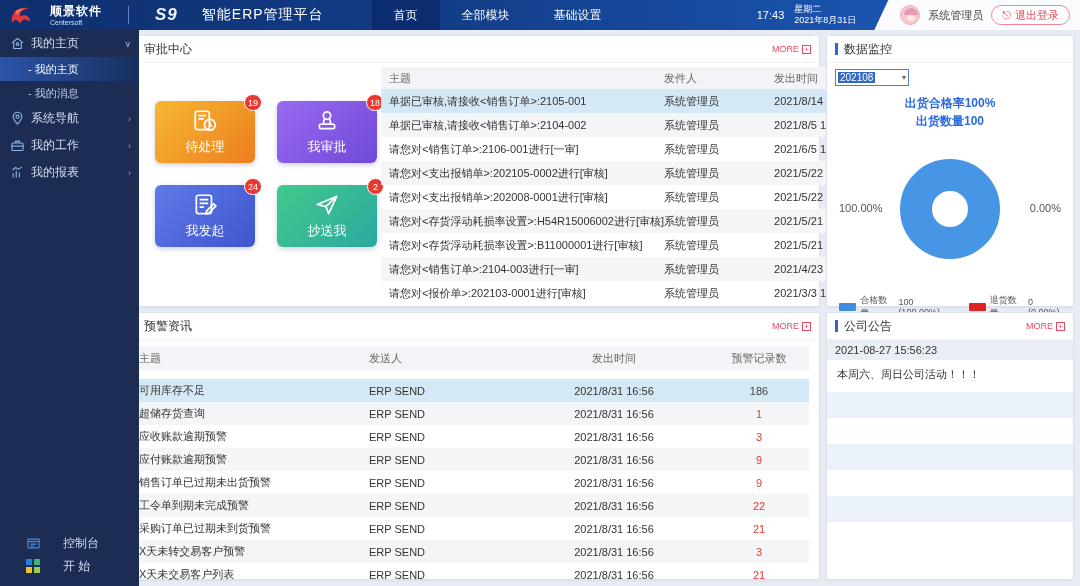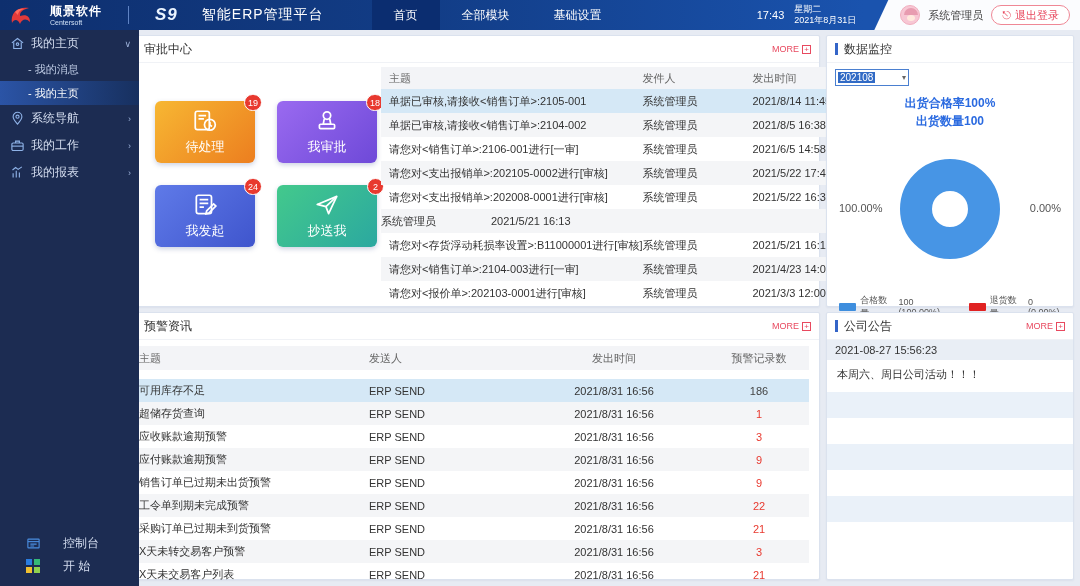--- a/index.html
+++ b/index.html
@@ -167,25 +167,25 @@
 <div class="sidebar">
   <div class="side-item">
     <svg class="side-icon" viewBox="0 0 24 24" fill="none" stroke="#8fb3e8" stroke-width="1.8">
       <path d="M3 11 L12 4 L21 11"></path>
         <path d="M6 10 V20 H18 V10"></path>
         <circle cx="12" cy="13" r="2"></circle>
     </svg>
     <span>我的主页</span>
     <span class="chev">∨</span>
   </div>
+  <div class="side-sub active">
+    <span>- <span>我的主页</span></span>
+  </div>
   <div class="side-sub">
     <span>- <span>我的消息</span></span>
-  </div>
-  <div class="side-sub active">
-    <span>- <span>我的主页</span></span>
   </div>
   <div class="side-item">
     <svg class="side-icon" viewBox="0 0 24 24" fill="none" stroke="#8fb3e8" stroke-width="1.8">
       <path d="M12 21 C8 16 5 13 5 9 a7 7 0 0 1 14 0 c0 4-3 7-7 12z"></path>
         <circle cx="12" cy="9" r="2.5"></circle>
     </svg>
     <span>系统导航</span>
     <span class="chev">›</span>
   </div>
   <div class="side-item">
@@ -310,20 +310,21 @@
             <span class="c-time">2021/5/22 17:41</span>
           </div>
 
           <div class="trow">
             <span class="c-subject">请您对&lt;支出报销单&gt;:202008-0001进行[审核]</span>
             <span class="c-sender">系统管理员</span>
             <span class="c-time">2021/5/22 16:39</span>
           </div>
 
           <div class="trow">
+            <span class="c-subject">请您对&lt;存货浮动耗损率设置&gt;:H54R15006002进行[审核]</span>
             <span class="c-sender">系统管理员</span>
             <span class="c-time">2021/5/21 16:13</span>
           </div>
 
           <div class="trow">
             <span class="c-subject">请您对&lt;存货浮动耗损率设置&gt;:B11000001进行[审核]</span>
             <span class="c-sender">系统管理员</span>
             <span class="c-time">2021/5/21 16:13</span>
           </div>
 

